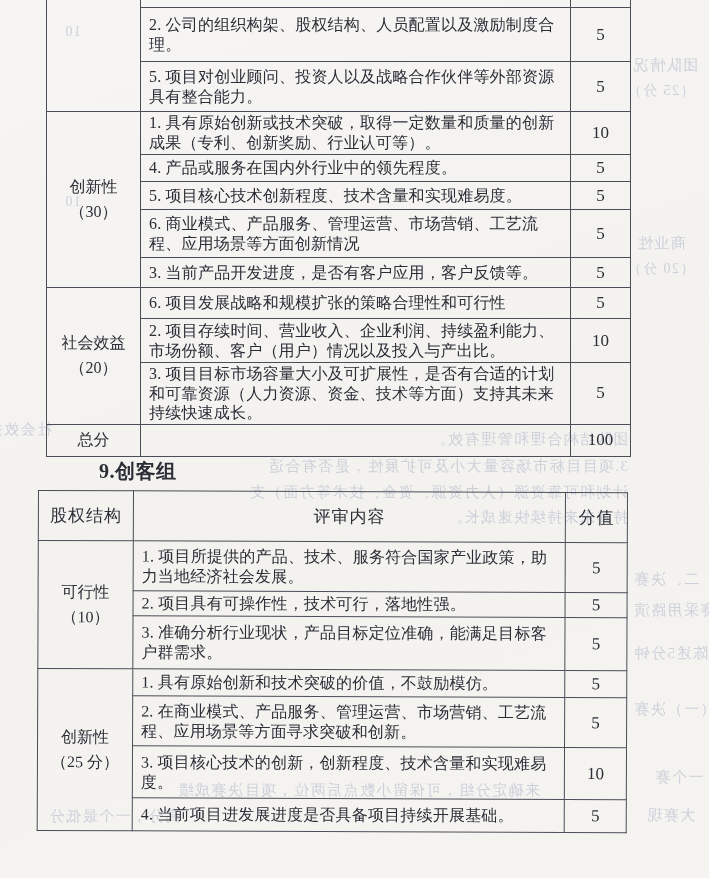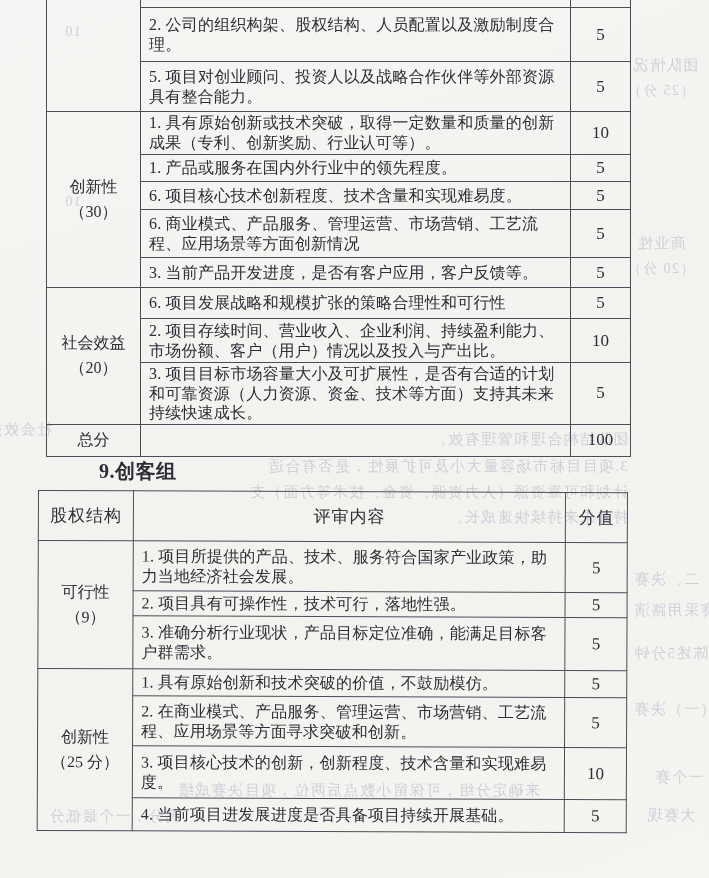--- a/index.html
+++ b/index.html
@@ -88,25 +88,25 @@
       <td class="content">5. 项目对创业顾问、投资人以及战略合作伙伴等外部资源具有整合能力。</td>
       <td class="score">5</td>
     </tr>
     <tr style="height:43px">
       <td class="lbl" rowspan="5">创新性
 （30）</td>
       <td class="content">1. 具有原始创新或技术突破，取得一定数量和质量的创新成果（专利、创新奖励、行业认可等）。</td>
       <td class="score">10</td>
     </tr>
     <tr style="height:27px">
-      <td class="content">1. 产品或服务在国内外行业中的领先程度。</td>
+      <td class="content">4. 产品或服务在国内外行业中的领先程度。</td>
       <td class="score">5</td>
     </tr>
     <tr style="height:28px">
-      <td class="content">6. 项目核心技术创新程度、技术含量和实现难易度。</td>
+      <td class="content">5. 项目核心技术创新程度、技术含量和实现难易度。</td>
       <td class="score">5</td>
     </tr>
     <tr style="height:48px">
       <td class="content">6. 商业模式、产品服务、管理运营、市场营销、工艺流程、应用场景等方面创新情况</td>
       <td class="score">5</td>
     </tr>
     <tr style="height:30px">
       <td class="content">3. 当前产品开发进度，是否有客户应用，客户反馈等。</td>
       <td class="score">5</td>
     </tr>
@@ -141,21 +141,21 @@
         <col style="width:62px">
       </colgroup>
     <tbody>
         <tr style="height:50px">
       <th>股权结构</th>
       <th>评审内容</th>
       <th>分值</th>
     </tr>
     <tr style="height:50px">
       <td class="lbl" rowspan="3">可行性
-（9）</td>
+（10）</td>
       <td class="content">1. 项目所提供的产品、技术、服务符合国家产业政策，助力当地经济社会发展。</td>
       <td class="score">5</td>
     </tr>
     <tr style="height:25px">
       <td class="content">2. 项目具有可操作性，技术可行，落地性强。</td>
       <td class="score">5</td>
     </tr>
     <tr style="height:53px">
       <td class="content">3. 准确分析行业现状，产品目标定位准确，能满足目标客户群需求。</td>
       <td class="score">5</td>

